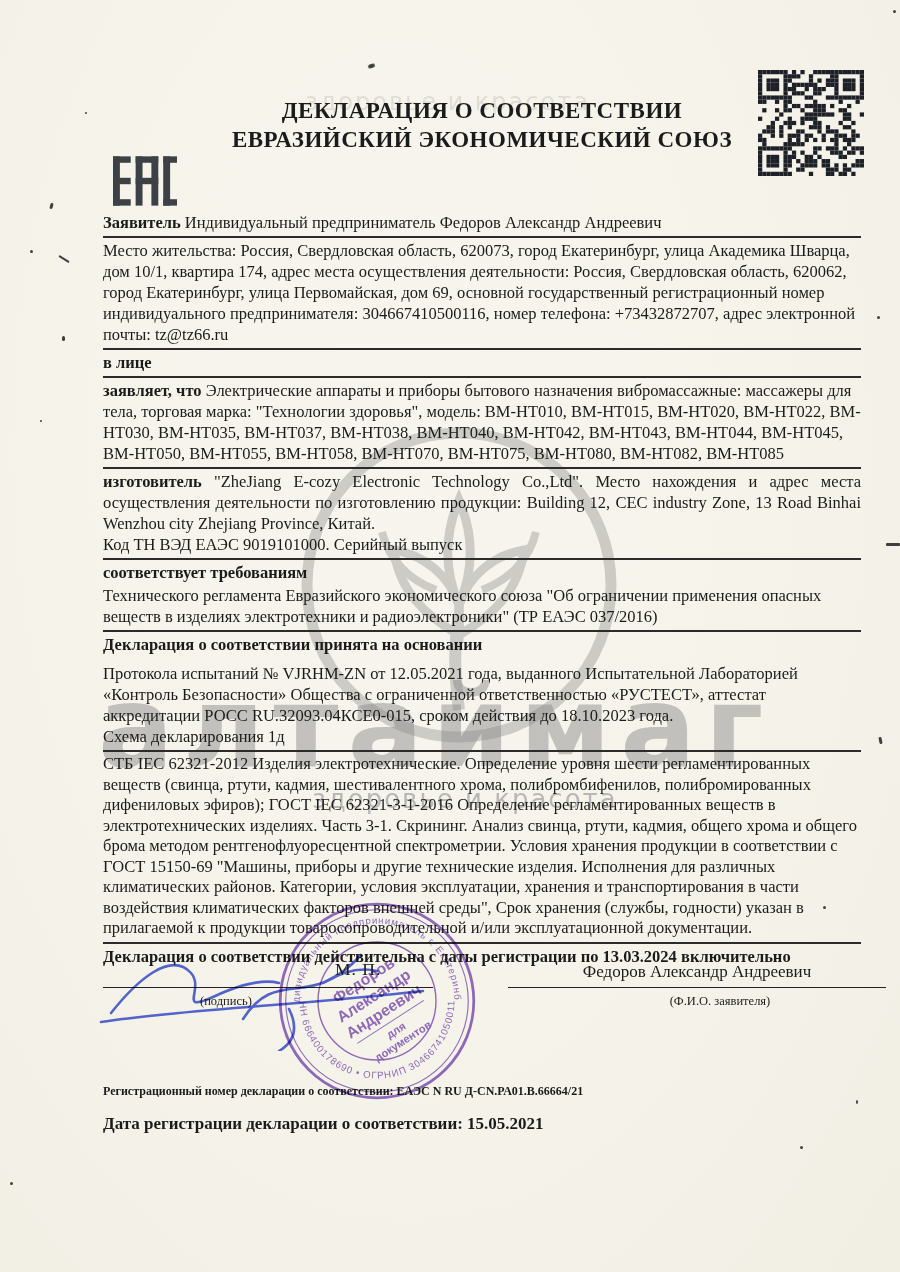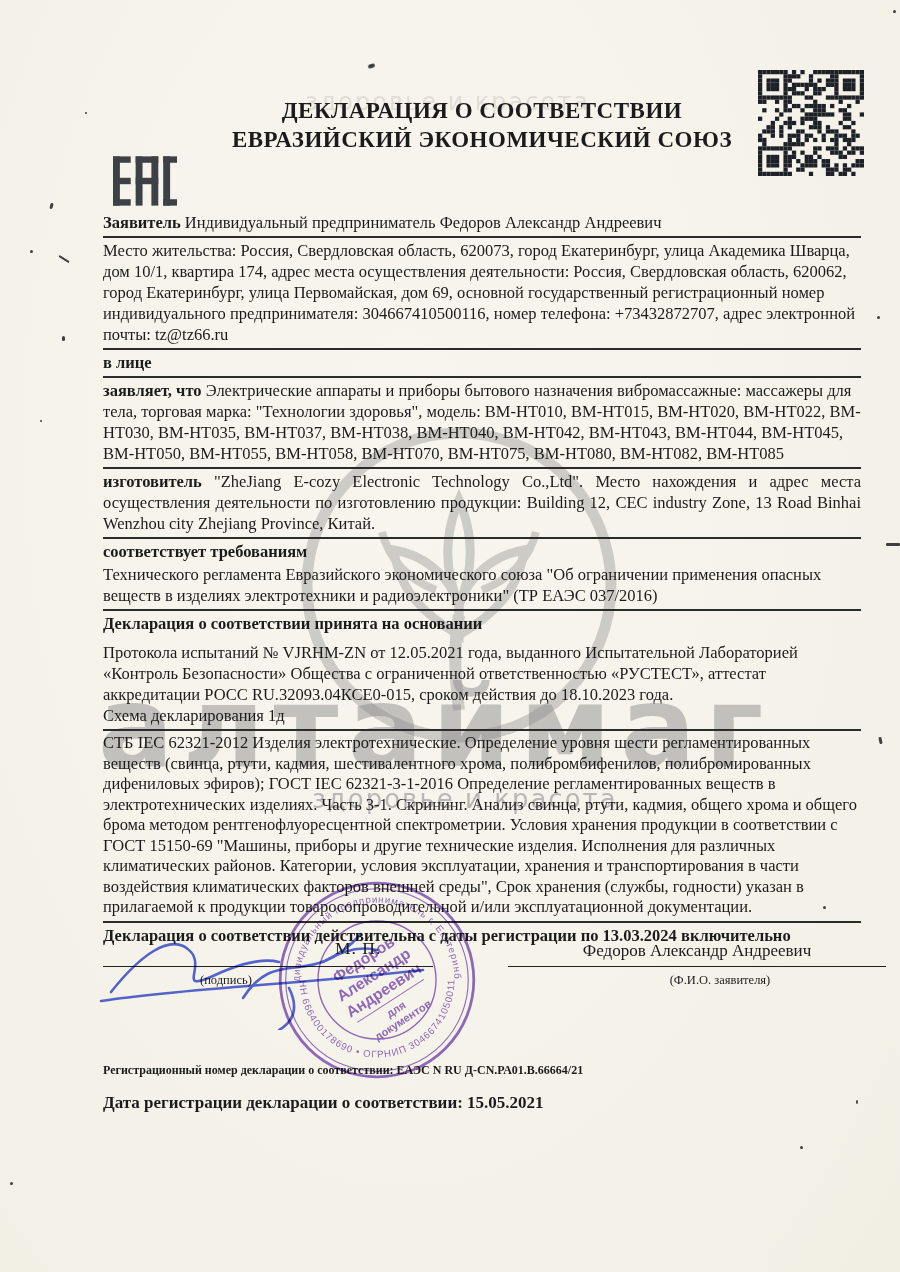--- a/index.html
+++ b/index.html
@@ -433,20 +433,21 @@
     <p class="row">
       <b class="lbl">заявляет, что</b>
       <span>Электрические аппараты и приборы бытового назначения вибромассажные: массажеры для тела, торговая марка: "Технологии здоровья", модель: BM-HT010, BM-HT015, BM-HT020, BM-HT022, BM-HT030, BM-HT035, BM-HT037, BM-HT038, BM-HT040, BM-HT042, BM-HT043, BM-HT044, BM-HT045, BM-HT050, BM-HT055, BM-HT058, BM-HT070, BM-HT075, BM-HT080, BM-HT082, BM-HT085</span>
     </p>
     <hr class="hr">
 
     <p class="row just">
       <b class="lbl">изготовитель</b>
       <span>"ZheJiang E-cozy Electronic Technology Co.,Ltd". Место нахождения и адрес места осуществления деятельности по изготовлению продукции: Building 12, CEC industry Zone, 13 Road Binhai Wenzhou city Zhejiang Province, Китай.</span>
     </p>
+    <p class="row">Код ТН ВЭД ЕАЭС 9019101000. Серийный выпуск</p>
     <hr class="hr">
 
     <p class="row"><b class="lbl">соответствует требованиям</b></p>
     <p class="row mt2">Технического регламента Евразийского экономического союза "Об ограничении применения опасных веществ в изделиях электротехники и радиоэлектроники" (ТР ЕАЭС 037/2016)</p>
     <hr class="hr">
 
     <p class="row"><b class="lbl">Декларация о соответствии принята на основании</b></p>
     <p class="row mt6">Протокола испытаний № VJRHM-ZN от 12.05.2021 года, выданного Испытательной Лабораторией «Контроль Безопасности» Общества с ограниченной ответственностью «РУСТЕСТ», аттестат аккредитации РОСС RU.32093.04КСЕ0-015, сроком действия до 18.10.2023 года.</p>
     <p class="row">Схема декларирования 1д</p>
     <hr class="hr">

